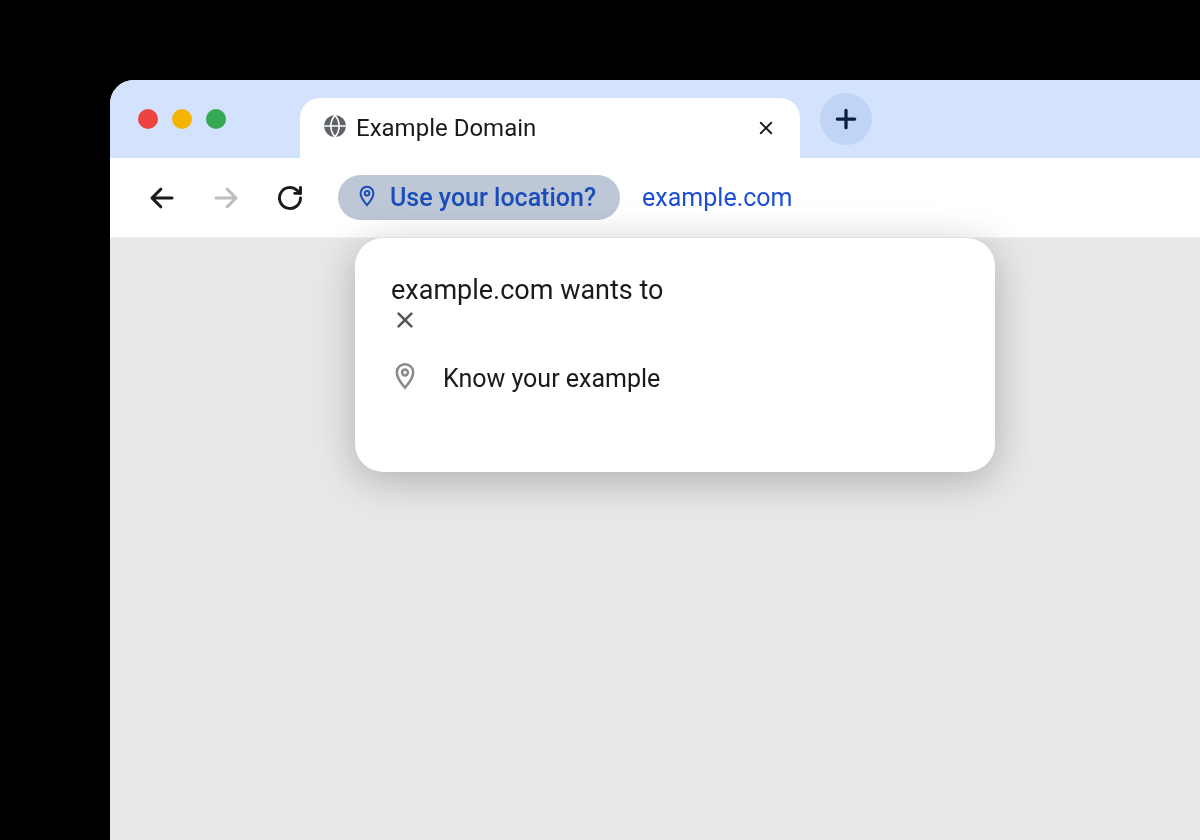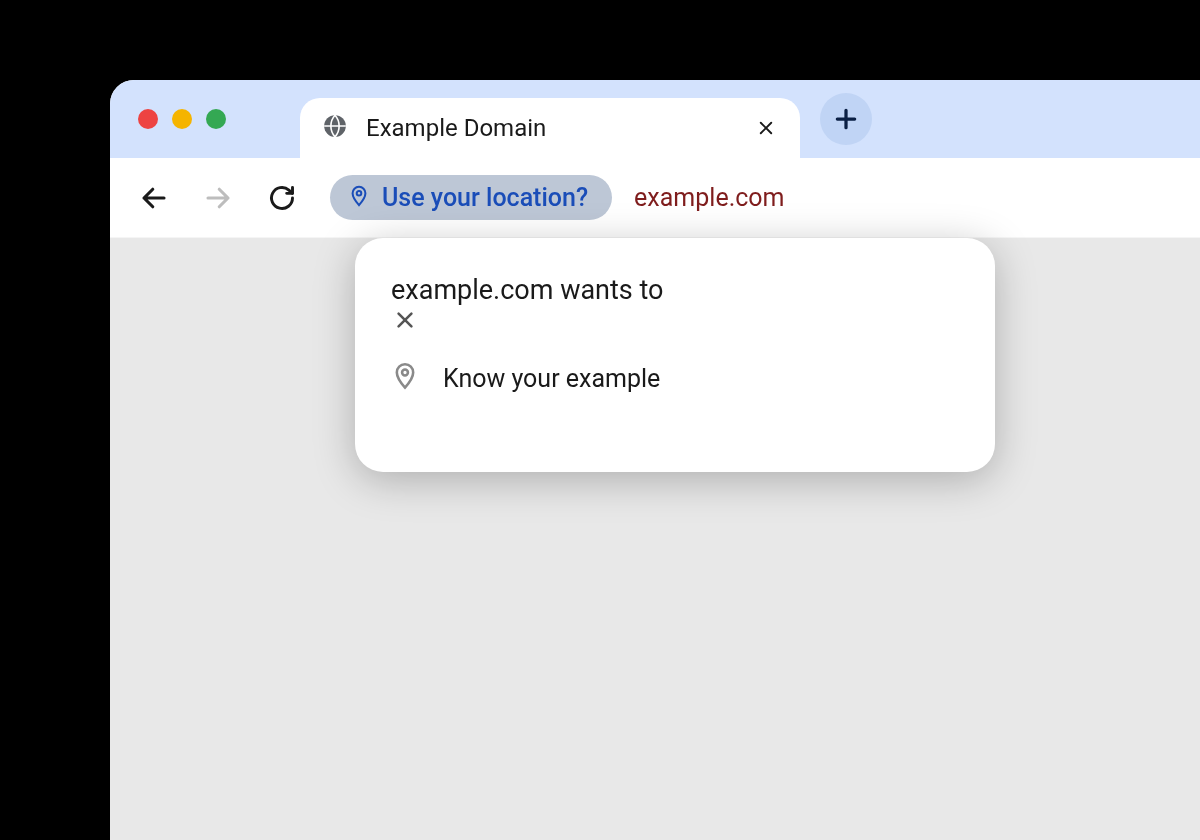--- a/index.html
+++ b/index.html
@@ -47,21 +47,21 @@
     position: absolute;
     left: 190px;
     bottom: 0;
     height: 60px;
     width: 500px;
     background: #fff;
     border-radius: 20px 20px 0 0;
     display: flex;
     align-items: center;
     padding: 0 22px;
-    gap: 18px;
+    gap: 8px;
   }
   .tab-title {
     flex: 1;
     font-size: 24px;
     color: #1a1a1a;
     font-weight: 400;
   }
   .tab-close {
     width: 24px;
     height: 24px;
@@ -84,21 +84,21 @@
     align-items: center;
     justify-content: center;
     color: #0a1f44;
     cursor: pointer;
   }
   .toolbar {
     height: 80px;
     background: #fff;
     display: flex;
     align-items: center;
-    padding: 0 28px;
+    padding: 0 36px;
     gap: 32px;
     border-bottom: 1px solid rgba(0,0,0,0.04);
   }
   .nav-arrow {
     width: 32px;
     height: 32px;
     display: flex;
     align-items: center;
     justify-content: center;
     cursor: pointer;
@@ -119,21 +119,21 @@
     align-items: center;
     gap: 12px;
     cursor: pointer;
   }
   .location-chip-text {
     color: #1a4db8;
     font-size: 25px;
     font-weight: 500;
   }
   .url-text {
-    color: #7f1d1d;
+    color: #1d4ed8;
     font-size: 25px;
   }
   .content-area {
     position: absolute;
     top: 158px;
     left: 0;
     right: 0;
     bottom: 0;
     background: #e8e8e8;
   }

